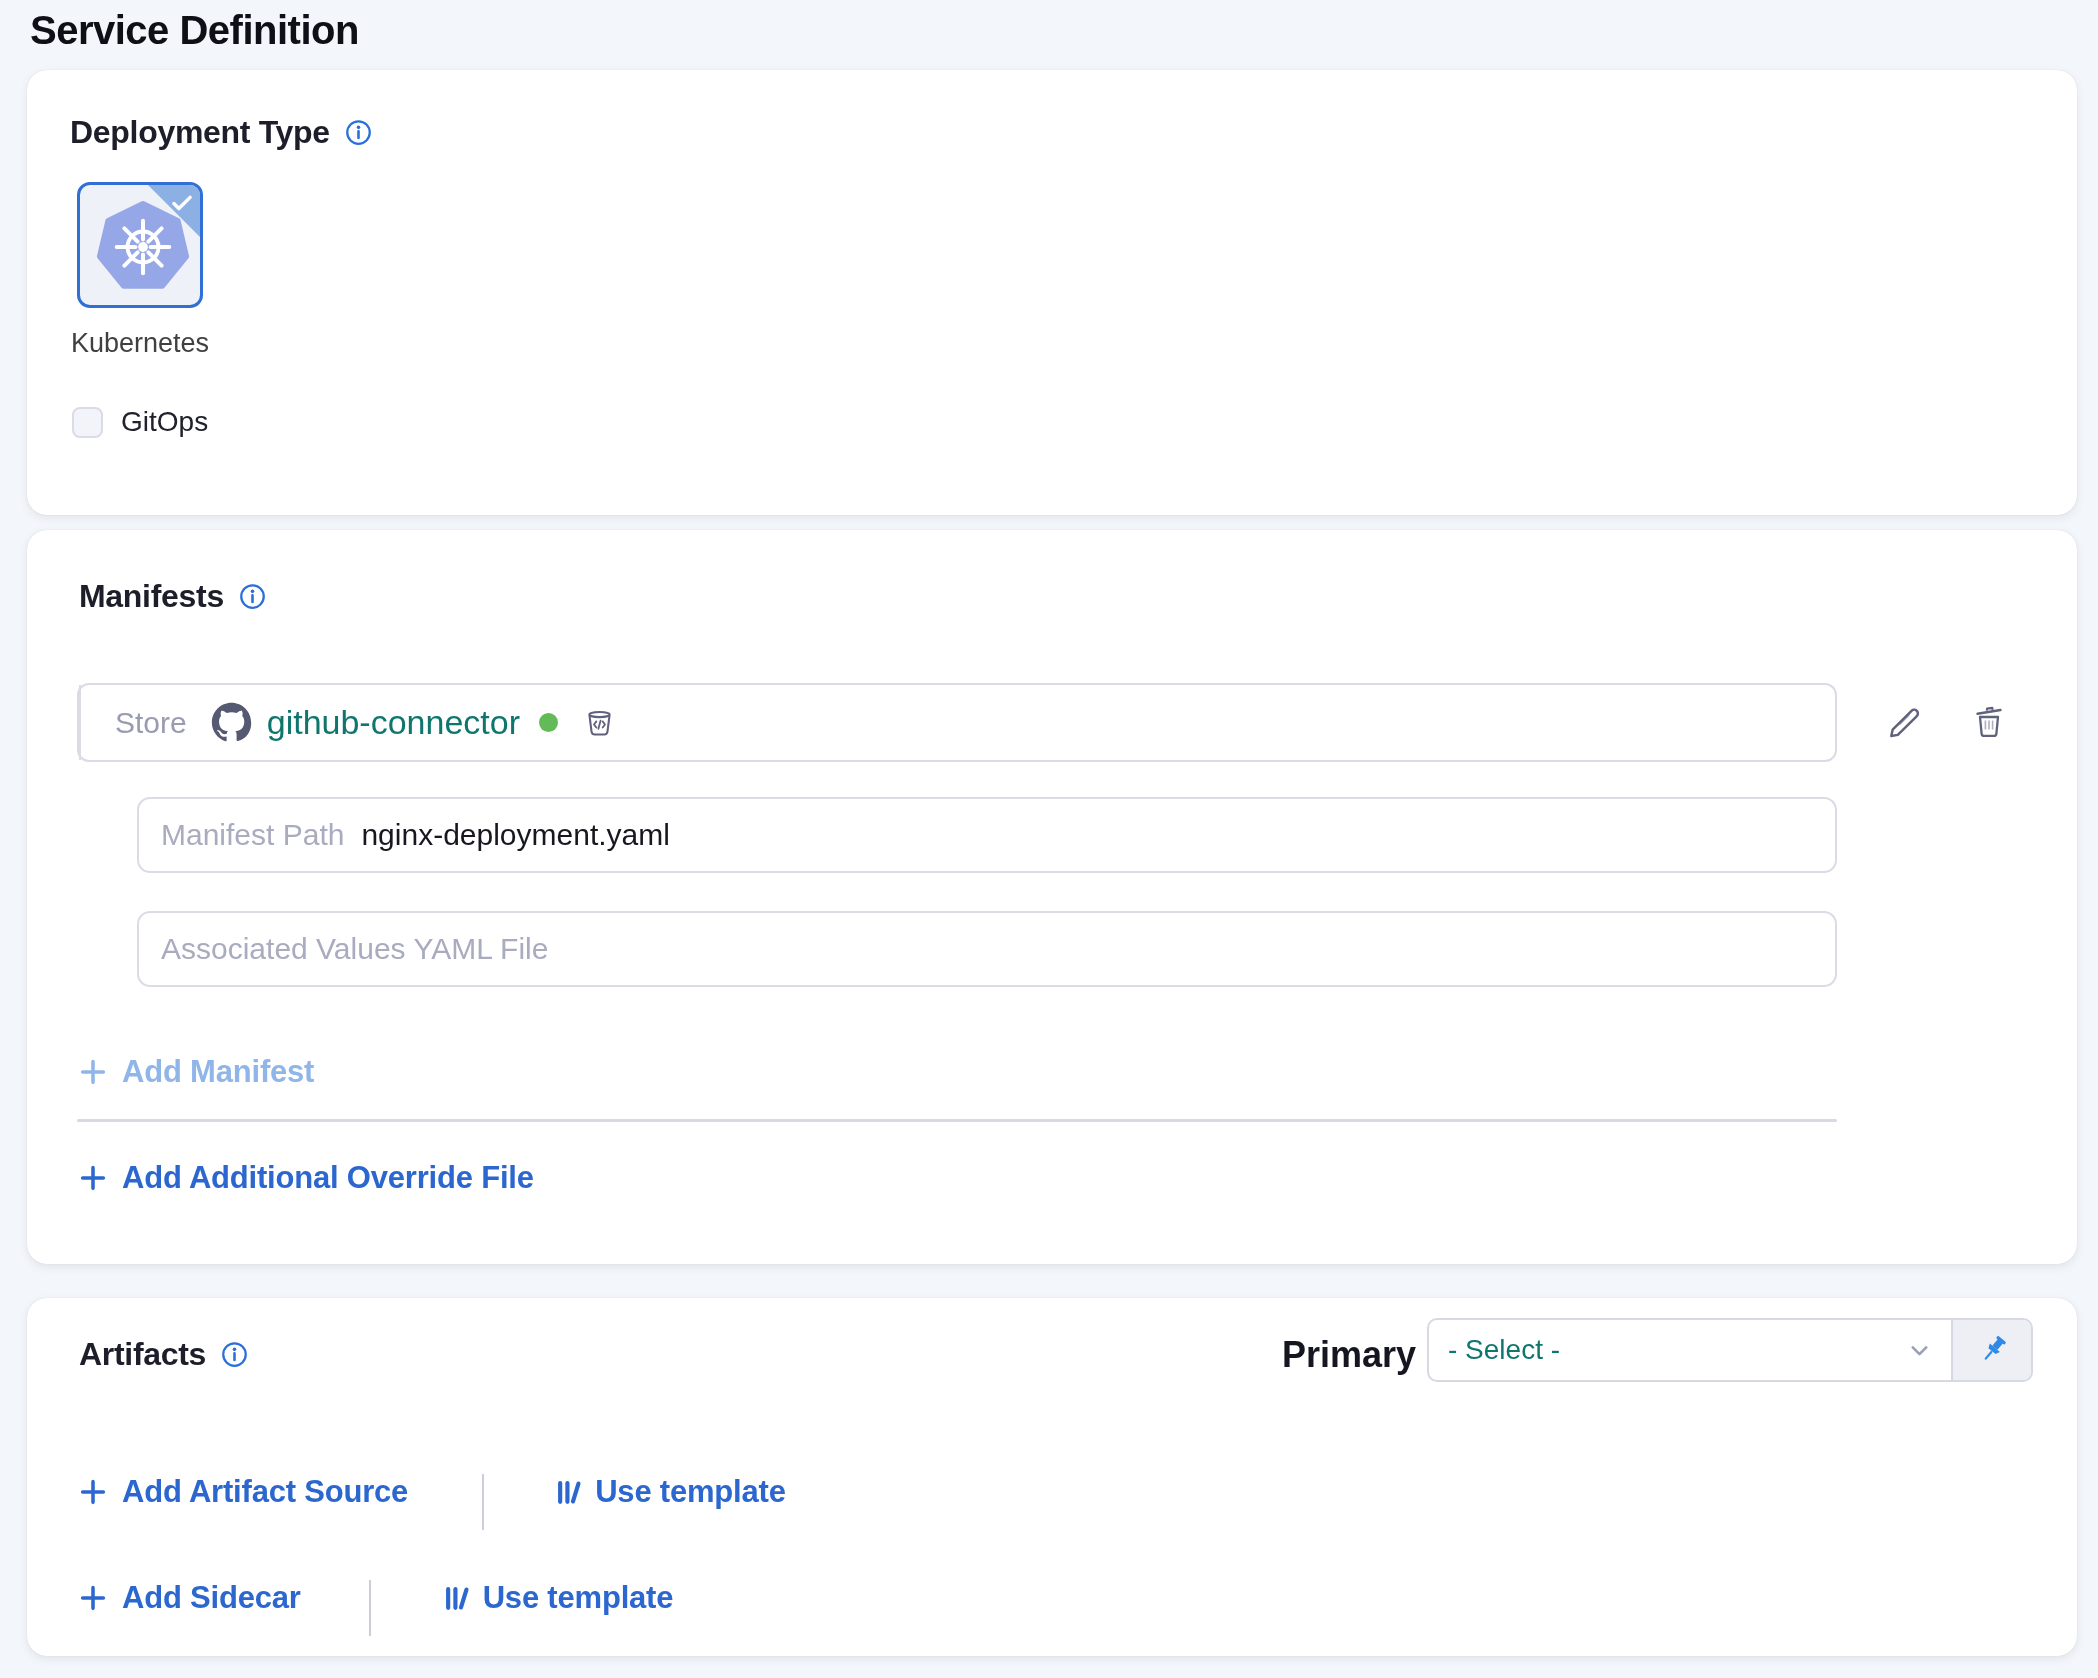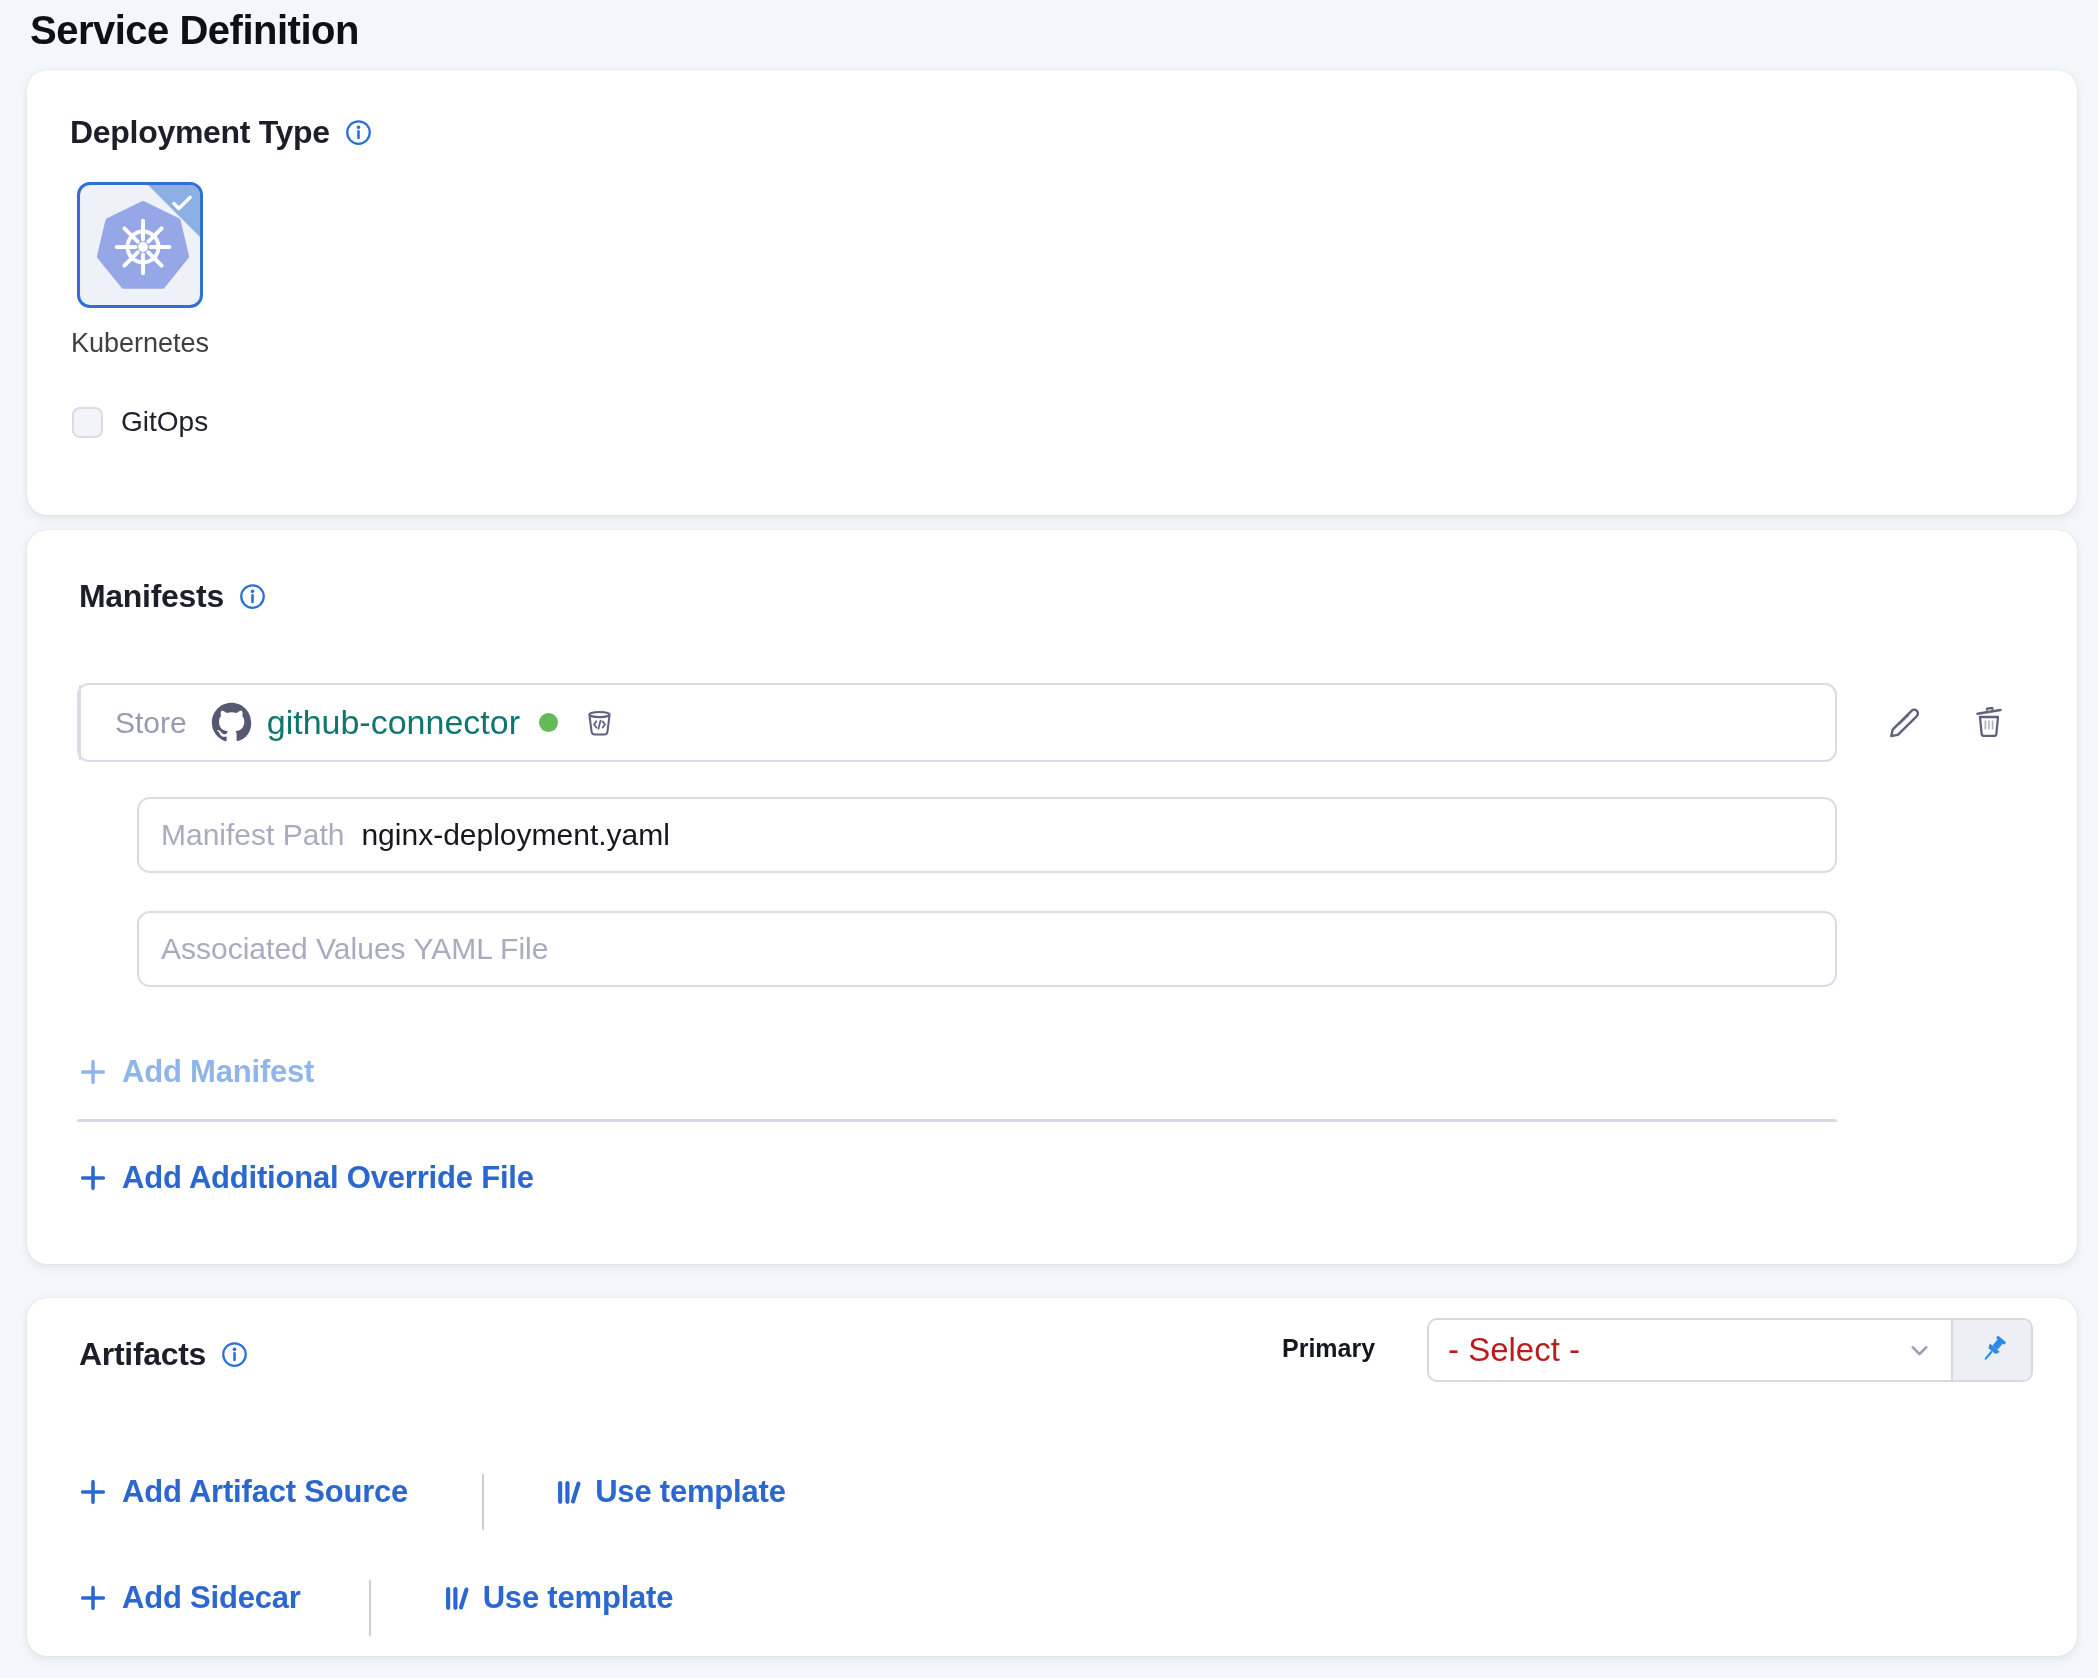--- a/index.html
+++ b/index.html
@@ -101,32 +101,32 @@
   .section-divider {
     position: absolute; left: 50px; top: 589px; width: 1760px; height: 3px;
     background: #d9d9e6; border-radius: 2px;
   }
   .add-override { left: 52px; top: 630px; }
   .add-override .link-text { color: #2b67cf; }
 
   
   .primary-label {
     position: absolute; left: 1255px; top: 36px; width: 125px;
-    text-align: left; font-size: 25px; font-weight: 700; color: #15161f;
+    text-align: center; font-size: 36px; font-weight: 700; color: #15161f;
   }
   .primary-select-wrap {
     position: absolute; left: 1400px; top: 20px; width: 606px; height: 64px;
     border: 2px solid #d6d8e4; border-radius: 10px;
     display: flex; overflow: hidden; background: #fff;
   }
   .select-body {
     flex: 1; display: flex; align-items: center; justify-content: space-between;
     padding: 0 16px 0 19px; cursor: pointer;
   }
-  .select-placeholder { font-size: 33px; color: #b91c1c; }
+  .select-placeholder { font-size: 28px; color: #0f766e; }
   .pin-btn {
     width: 80px; background: #edeff4; border-left: 2px solid #d6d8e4;
     display: flex; align-items: center; justify-content: center; cursor: pointer;
   }
   .blue-links { display: flex; align-items: flex-start; gap: 40px; }
   .links-row1 { position: absolute; left: 52px; top: 176px; height: 58px; }
   .links-row2 { position: absolute; left: 52px; top: 282px; height: 58px; }
   .blue-links .link-text { color: #2b67cf; }
   .v-divider { width: 2px; height: 56px; background: #cdced9; }
   .vd1 { margin: 0 32px 0 34px; }

